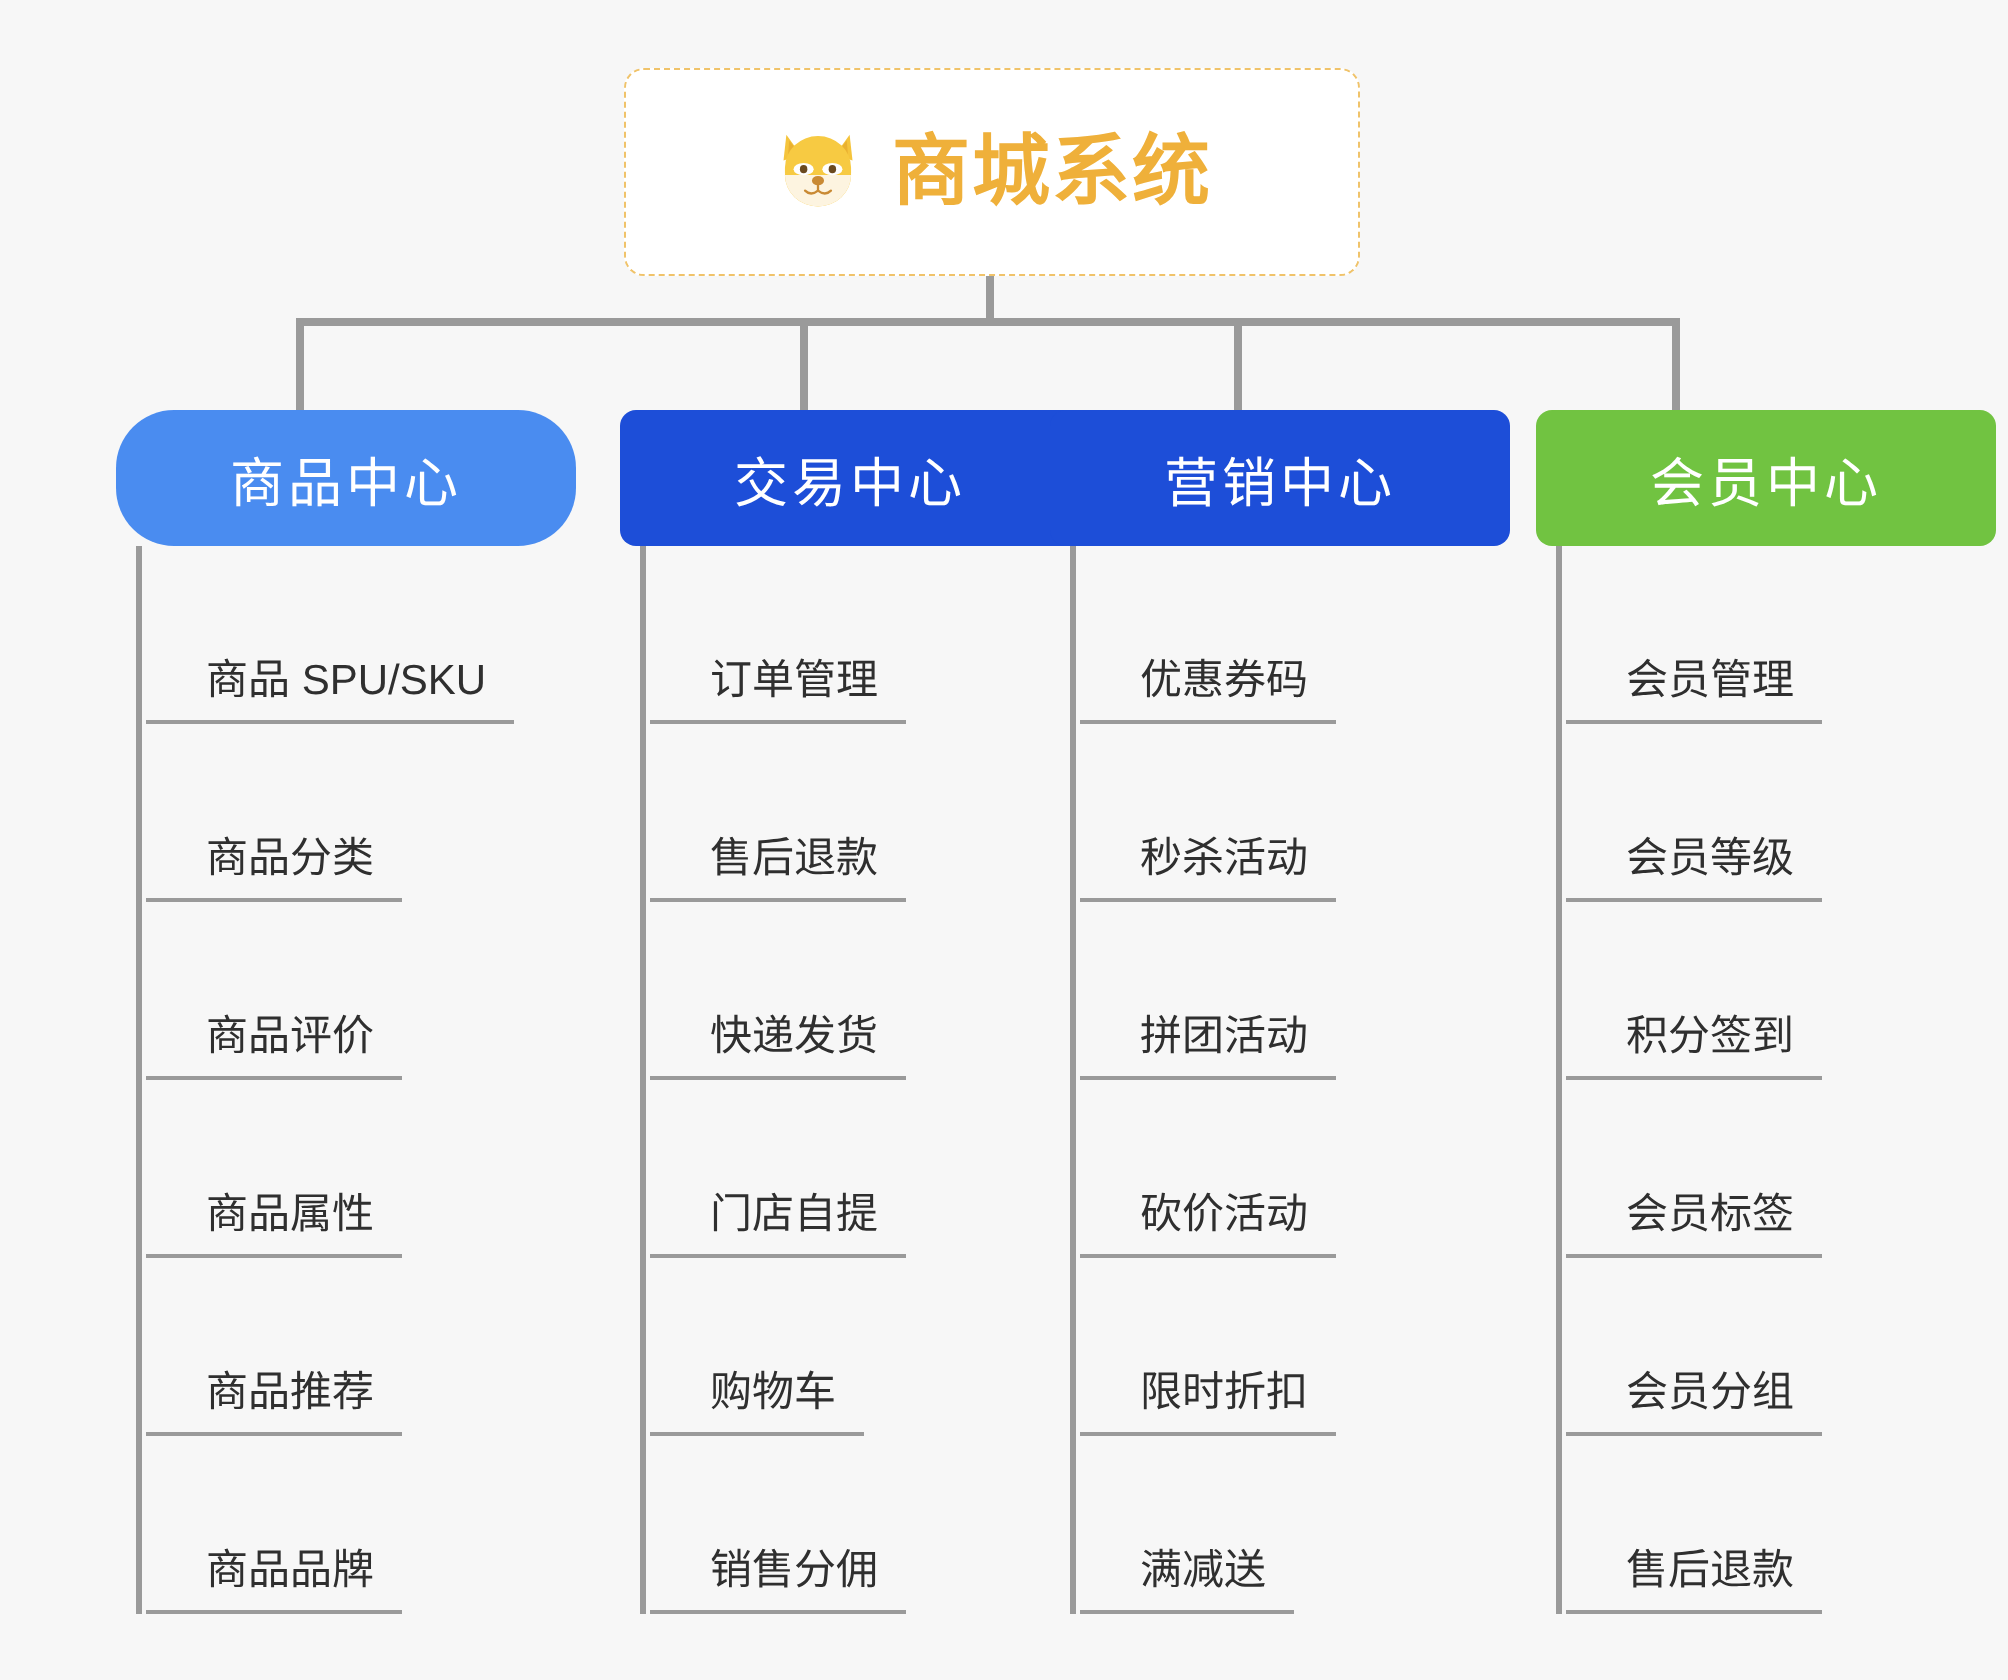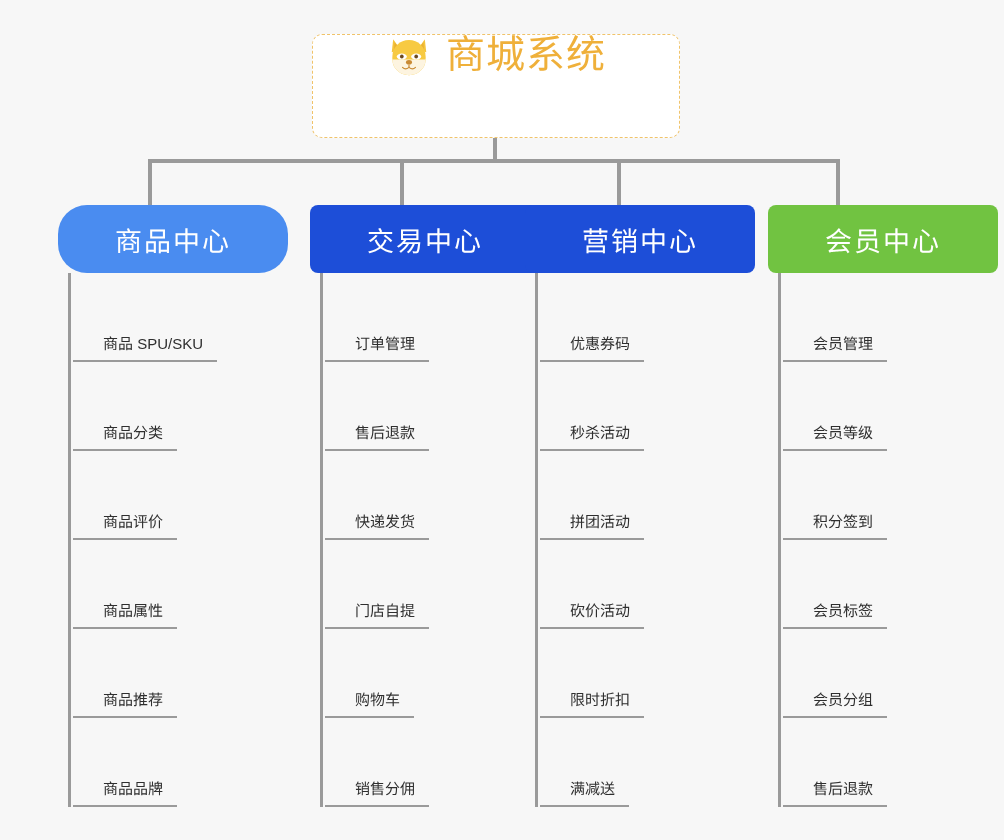--- a/index.html
+++ b/index.html
@@ -29,22 +29,24 @@
     position: absolute;
     left: 312px;
     top: 34px;
     width: 368px;
     height: 104px;
     box-sizing: border-box;
     background: #ffffff;
     border: 1.5px dashed #f0c36a;
     border-radius: 10px;
     display: flex;
+    align-items: center;
     justify-content: center;
     gap: 14px;
+    font-weight: bold;
   }
   .root-emoji {
     width: 46px;
     height: 46px;
     flex: 0 0 auto;
     display: block;
   }
   .root-title {
     font-size: 39px;
     line-height: 1;
@@ -107,21 +109,21 @@
   }
   .leaf-item {
     height: 89px;
     box-sizing: border-box;
     display: flex;
     align-items: flex-end;
     padding-left: 2px;
   }
   .leaf-label {
     display: inline-block;
-    font-size: 15px;
+    font-size: 21px;
     line-height: 1.25;
     color: #2f2f2f;
     white-space: nowrap;
     padding: 0 14px 6px 30px;
     border-bottom: 2px solid #9a9a9a;
   }
 
   
   #col-0 { left: 58px; }
   #col-1 { left: 310px; }

